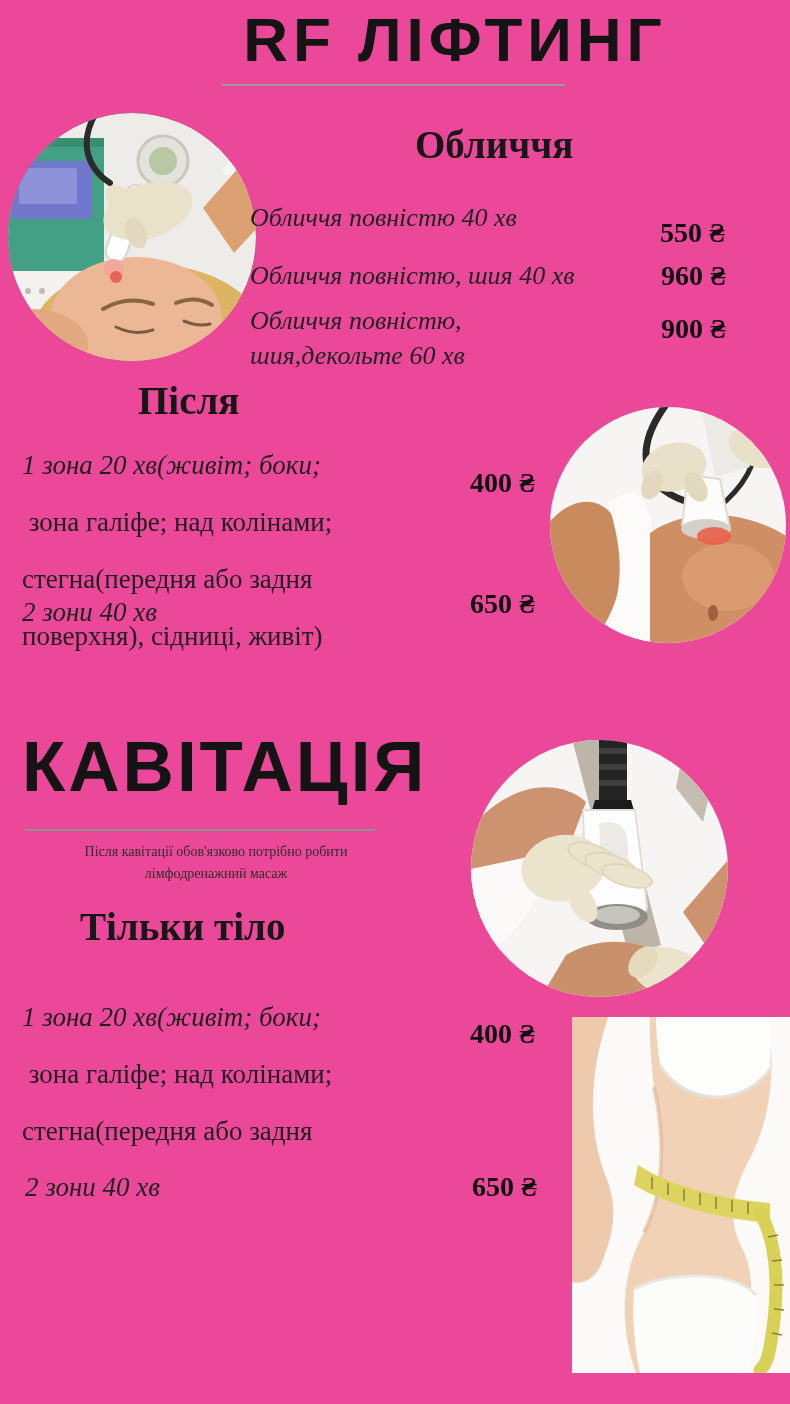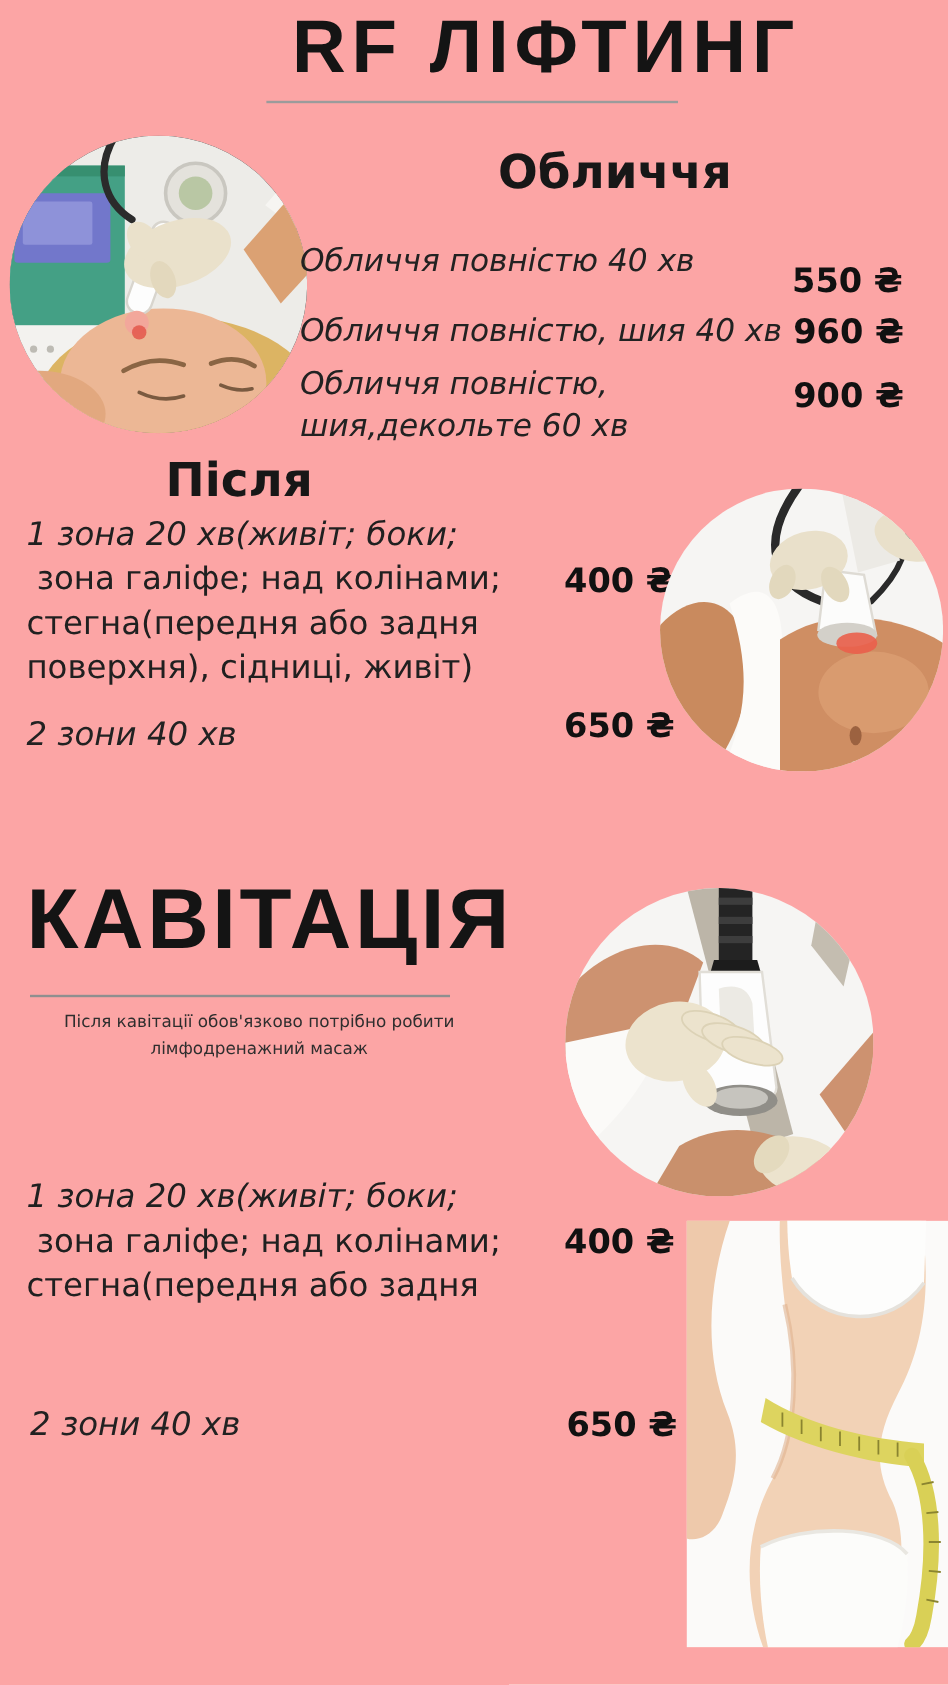--- a/index.html
+++ b/index.html
@@ -1,39 +1,39 @@
 <!DOCTYPE html>
 <html><head>
 <meta charset="utf-8">
 <style>
   html,body{margin:0;padding:0;background:#fff;}
-  .page{position:relative;width:790px;height:1404px;background:#fca5a5;overflow:hidden;
+  .page{position:relative;width:790px;height:1404px;background:#ec4899;overflow:hidden;
         font-family:"DejaVu Sans",sans-serif;color:#1d1d1d;}
-  .abs{position:absolute;}
+  .abs{position:absolute;font-family:Liberation Serif, serif;}
   .big-title{font-family:"Liberation Sans",sans-serif;font-weight:bold;color:#141414;}
   #rf-title{left:120px;top:4px;width:670px;text-align:center;font-size:62px;letter-spacing:5px;}
   #rf-divider{left:222px;top:84px;width:343px;height:2px;background:#9b9b9b;}
   .photo-circle{border-radius:50%;overflow:hidden;}
   #photo-face{left:8px;top:113px;width:248px;height:248px;}
   #photo-body{left:550px;top:407px;width:236px;height:236px;}
   #photo-cav{left:471px;top:740px;width:257px;height:257px;}
   #photo-tape{left:572px;top:1017px;width:218px;height:356px;overflow:hidden;}
   .h2{font-weight:bold;font-size:39px;color:#171717;}
   #face-heading{left:415px;top:122px;}
   .item-label{font-size:26px;font-style:italic;color:#222;}
   .price{font-size:28px;font-weight:bold;color:#111;white-space:nowrap;}
   #row1-label{left:250px;top:203px;}
   #row1-price{left:660px;top:217px;}
   #row2-label{left:250px;top:261px;}
   #row2-price{left:661px;top:260px;}
   #row3-label{left:250px;top:303px;line-height:35px;white-space:pre-line;}
   #row3-price{left:661px;top:313px;}
   #body-heading{left:138px;top:378px;}
   .desc{font-size:27px;line-height:37px;color:#202020;}
-  .desc .dline{white-space:pre-wrap;}
+  .desc .dline{white-space:pre-wrap;margin-top:20px;}
   .desc .dline:first-child{font-style:italic;}
   #body-desc{left:22px;top:427px;}
   #price-400-rf{left:470px;top:467px;}
   #body-row2-label{left:22px;top:597px;font-size:27px;}
   #price-650-rf{left:470px;top:588px;}
   #cav-title{left:22px;top:726px;font-size:71px;letter-spacing:3px;}
   #cav-divider{left:25px;top:829px;width:350px;height:2px;background:#8f8f8f;}
   #cav-note{left:0;top:841px;width:432px;text-align:center;font-size:14px;line-height:22px;color:#2e2e2e;}
   #cav-heading{left:80px;top:904px;}
   #cav-desc{left:22px;top:979px;}
@@ -182,20 +182,21 @@
         <ellipse cx="122" cy="116" rx="11" ry="26" fill="#ece3cd" stroke="#dcd2b6" stroke-width="1.5" transform="rotate(-70 122 116)"></ellipse>
         <ellipse cx="140" cy="126" rx="11" ry="27" fill="#ece3cd" stroke="#dcd2b6" stroke-width="1.5" transform="rotate(-72 140 126)"></ellipse>
         <ellipse cx="156" cy="136" rx="10" ry="26" fill="#ece3cd" stroke="#dcd2b6" stroke-width="1.5" transform="rotate(-74 156 136)"></ellipse>
         <ellipse cx="112" cy="164" rx="12" ry="20" fill="#ece3cd" transform="rotate(-30 112 164)"></ellipse>
         <ellipse cx="198" cy="232" rx="38" ry="24" fill="#ece3cd" transform="rotate(15 198 232)"></ellipse>
         <ellipse cx="172" cy="222" rx="12" ry="18" fill="#e4dabe" transform="rotate(40 172 222)"></ellipse>
       </g>
     </svg>
   </div>
 
+  <div class="abs h2" id="cav-heading">Тільки тіло</div>
 
   <div class="abs desc" id="cav-desc">
     <div class="dline">1 зона 20 хв(живіт; боки;</div>
     <div class="dline"> зона галіфе; над колінами;</div>
     <div class="dline">стегна(передня або задня</div>
   </div>
   <div class="abs price" id="price-400-cav">400 ₴</div>
   <div class="abs item-label" id="cav-row2-label">2 зони 40 хв</div>
   <div class="abs price" id="price-650-cav">650 ₴</div>
 

